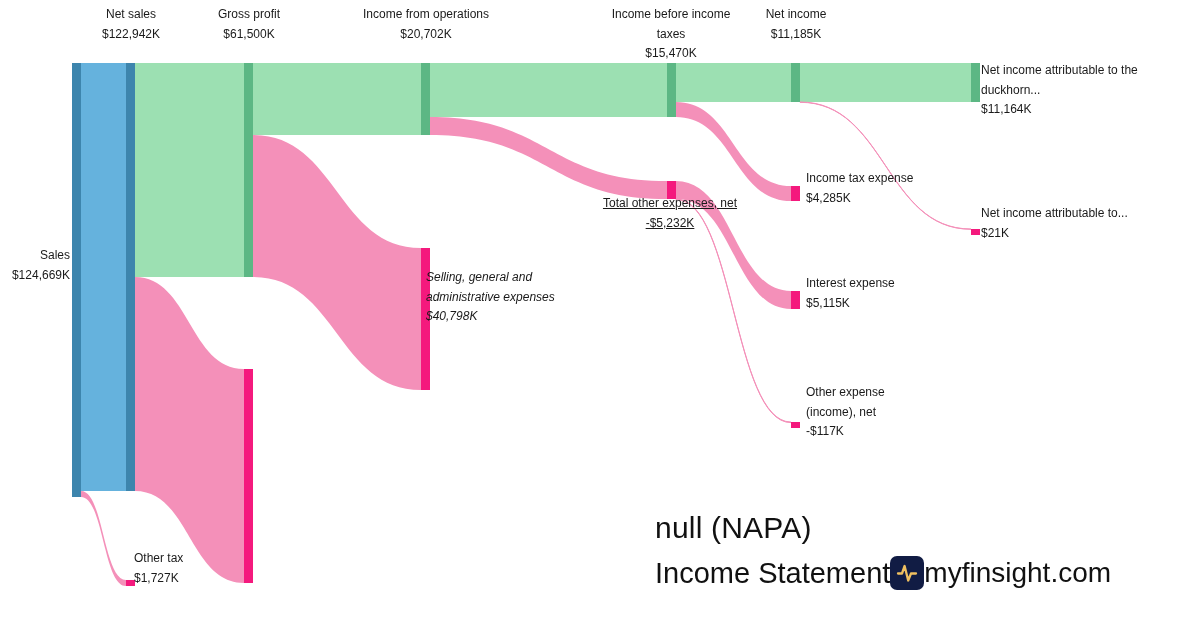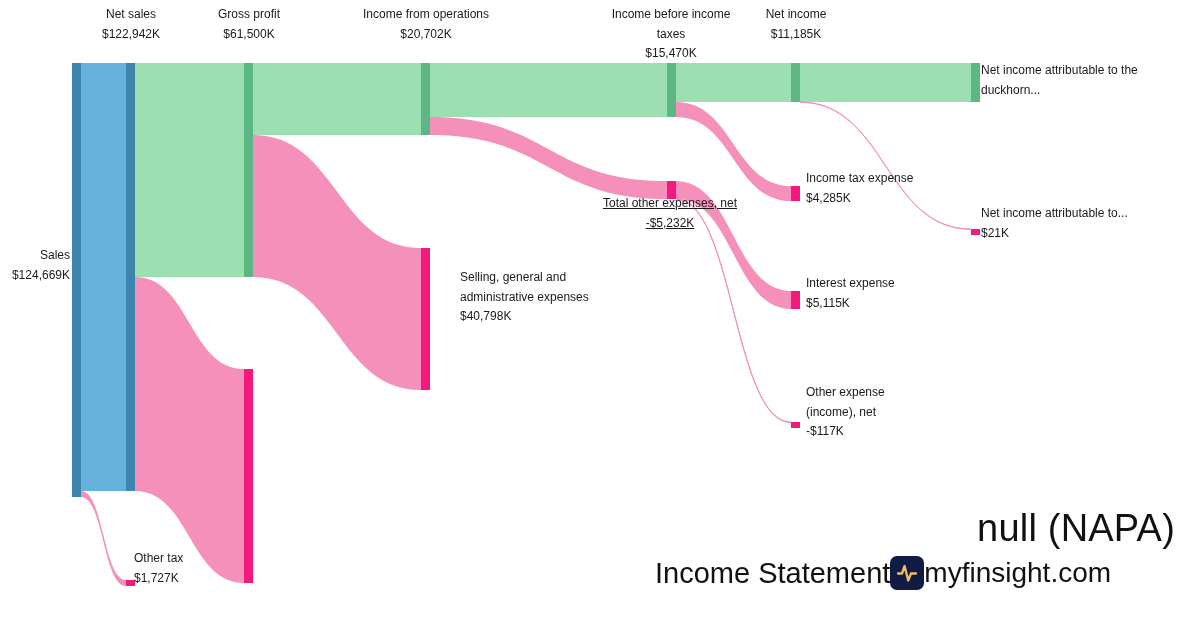--- a/index.html
+++ b/index.html
@@ -43,25 +43,24 @@
   .lbl.wrap { white-space: normal; }
 
   
   #footer {
     position: absolute;
     left: 655px;
     top: 505px;
     width: 520px;
   }
   #footer .title {
-    font-size: 38px;
+    font-size: 30px;
     line-height: 46px;
     color: #111111;
     letter-spacing: 0.2px;
-    text-align: right;
   }
   #footer .subrow {
     display: flex;
     align-items: center;
     margin-top: 4px;
   }
   #footer .subtitle {
     font-size: 29px;
     line-height: 36px;
     color: #111111;
@@ -148,20 +147,21 @@
     <span class="val">$15,470K</span>
   </div>
 
   <div class="lbl center" style="left:696px; top:5px; width:200px;">
     <span class="name">Net income</span>
     <span class="val">$11,185K</span>
   </div>
 
   <div class="lbl wrap" style="left:981px; top:61px; width:200px;">
     <span class="name">Net income attributable to the duckhorn...</span>
+    <span class="val">$11,164K</span>
   </div>
 
   <div class="lbl wrap" style="left:981px; top:204px; width:150px;">
     <span class="name">Net income attributable to...</span>
     <span class="val">$21K</span>
   </div>
 
   <div class="lbl" style="left:806px; top:169px; width:220px;">
     <span class="name">Income tax expense</span>
     <span class="val">$4,285K</span>
@@ -175,21 +175,21 @@
   <div class="lbl wrap" style="left:806px; top:383px; width:120px;">
     <span class="name">Other expense (income), net</span>
     <span class="val">-$117K</span>
   </div>
 
   <div class="lbl center wrap" style="left:600px; top:194px; width:140px;text-decoration:underline;">
     <span class="name">Total other expenses, net</span>
     <span class="val">-$5,232K</span>
   </div>
 
-  <div class="lbl wrap" style="left:460px; top:268px; width:170px;">
+  <div class="lbl wrap" style="left:426px; top:268px; width:170px;font-style:italic;">
     <span class="name">Selling, general and administrative expenses</span>
     <span class="val">$40,798K</span>
   </div>
 
 
   <div class="lbl" style="left:134px; top:549px; width:160px;">
     <span class="name">Other tax</span>
     <span class="val">$1,727K</span>
   </div>
 

